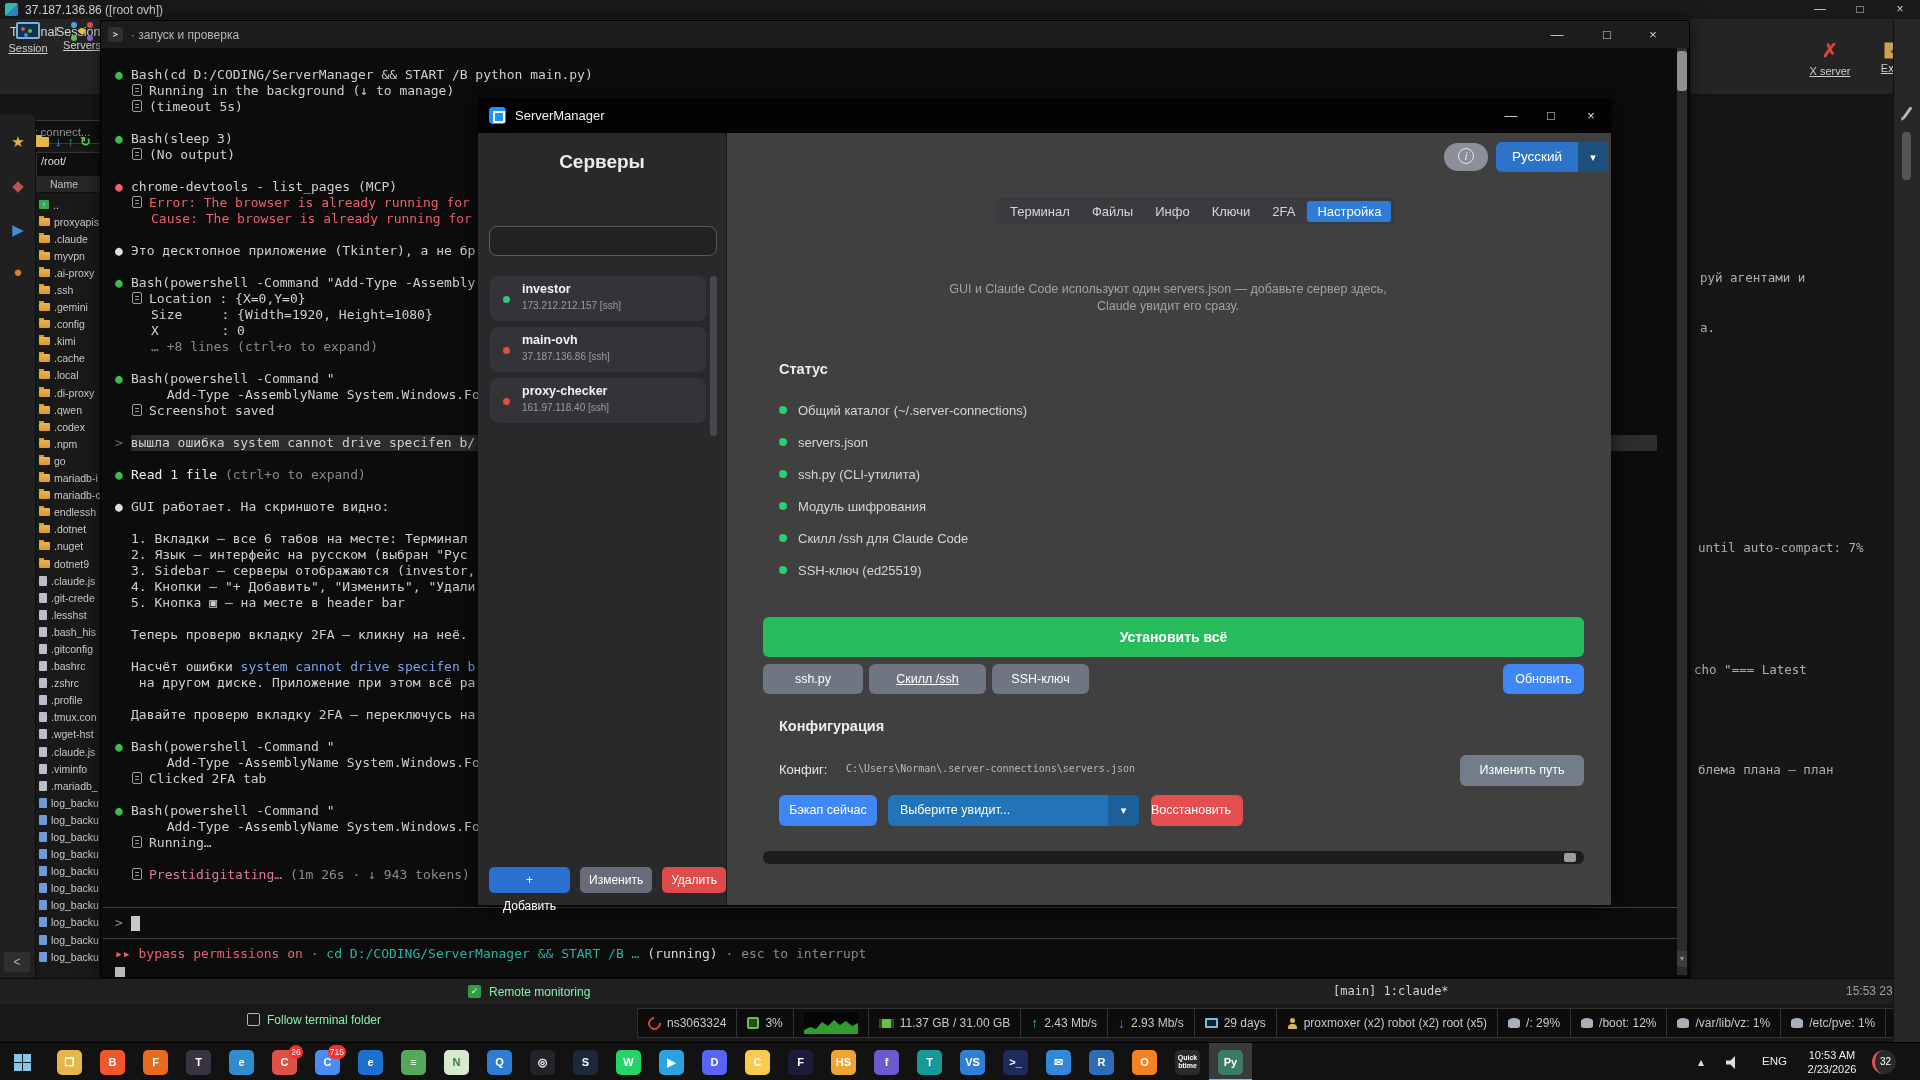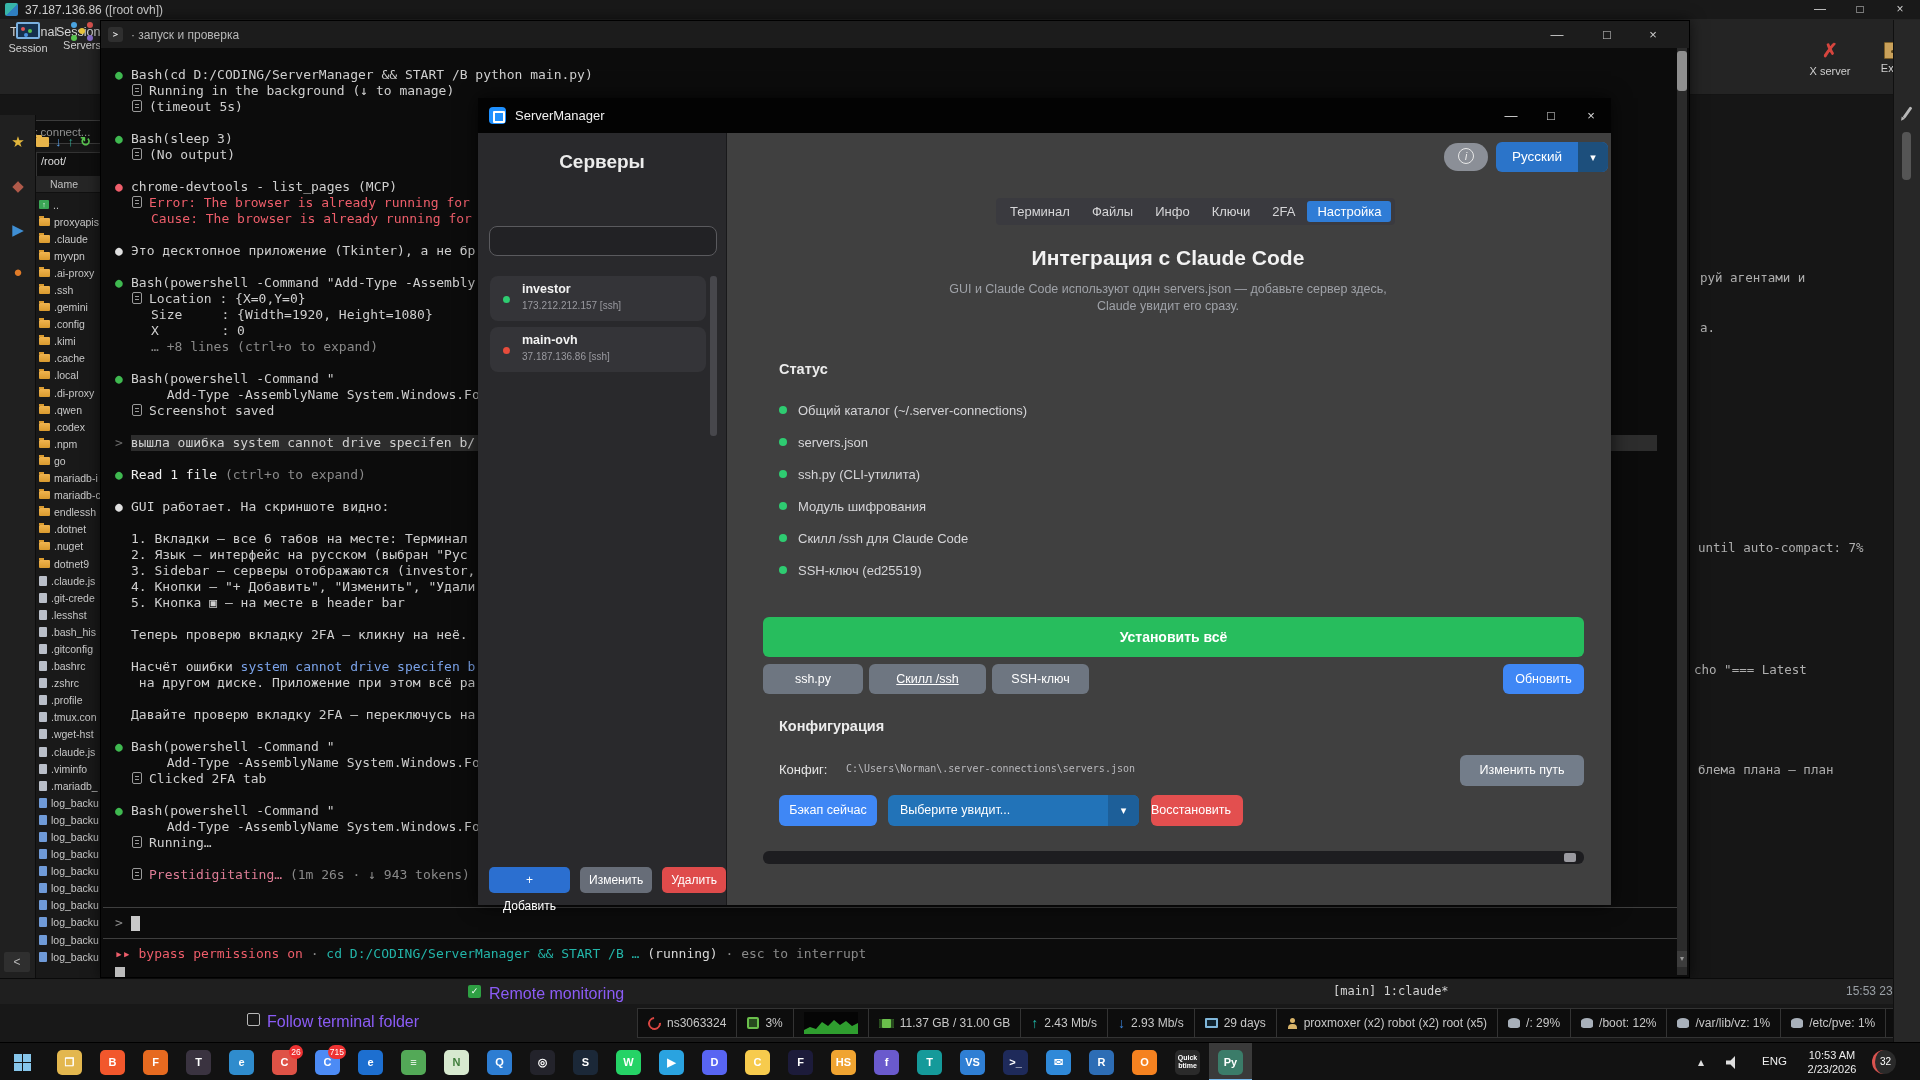--- a/index.html
+++ b/index.html
@@ -10,21 +10,21 @@
 
   
   .mx-titlebar{left:0;top:0;width:1920px;height:19px;background:#191919;display:flex;align-items:center;}
   .mx-logo{width:13px;height:13px;margin:0 7px 0 5px;border-radius:2px;
            background:linear-gradient(135deg,#37b5a8 0 50%,#2f7fc0 50% 100%);}
   .mx-title{font-size:12px;color:#cfcfcf;}
   .mx-ctl{position:absolute;top:0;height:19px;width:40px;text-align:center;line-height:19px;font-size:12px;color:#cfcfcf;}
   .mx-ribbon{left:0;top:19px;width:1920px;height:76px;background:#242424;border-bottom:1px solid #141414;}
   .mx-menu{position:absolute;top:6px;font-size:12.5px;color:#d4d4d4;}
   .rb-btn{position:absolute;top:22px;width:52px;text-align:center;}
-  .rb-label{font-size:11px;color:#cfcfcf;margin-top:3px;}
+  .rb-label{font-size:11px;color:#cfcfcf;margin-top:3px;text-decoration:underline;}
   .i-monitor{width:24px;height:17px;margin:0 auto;border:2px solid #7ab0e0;border-radius:2px;background:#15304d;position:relative;}
   .i-monitor::after{content:"";position:absolute;left:3px;top:3px;width:4px;height:4px;border-radius:50%;
       background:#e05555;box-shadow:7px 2px 0 #57c24e, 3px 6px 0 #4a90e2;}
   .i-net{width:6px;height:6px;border-radius:50%;background:#e8c33c;margin:6px auto 5px;
       box-shadow:-8px -6px 0 #4aa3e0, 8px -6px 0 #d9534f, -8px 7px 0 #57c24e, 8px 7px 0 #8a6fd1;}
   .i-xserver{font-size:19px;line-height:22px;color:#d6453e;font-weight:bold;}
   .i-door{width:13px;height:17px;margin:2px auto 0;background:#c9a15a;border:1px solid #7c5f28;border-radius:1px;position:relative;}
   .i-door::after{content:"";position:absolute;right:2px;top:7px;width:3px;height:3px;border-radius:50%;background:#5a4418;}
 
   .mx-quick{left:2px;top:120px;width:118px;height:24px;background:#101010;border:1px solid #3c3c3c;border-radius:3px;
@@ -148,21 +148,21 @@
         color:#fff;font-size:12.5px;text-align:left;line-height:31px;}
   .sm-hstrip{position:absolute;left:285px;top:753px;width:821px;height:13px;background:#1d1d20;border-radius:6px;}
   .sm-hthumb{position:absolute;right:8px;top:2px;width:12px;height:9px;background:#9a9aa0;border-radius:2px;}
 
   
   .rowA{left:0;top:978px;width:1920px;height:26px;background:#1f1f1f;border-top:1px solid #0a0a0a;}
   .rowB{left:0;top:1004px;width:1920px;height:38px;background:#181818;}
   .cb{position:absolute;width:13px;height:13px;border-radius:2px;}
   .cb.checked{background:#2ea043;color:#fff;font-size:9px;line-height:13px;text-align:center;}
   .cb.empty{border:1px solid #b8b8b8;background:transparent;}
-  .cblabel{position:absolute;font-size:16px;color:#8b5cf6;}
+  .cblabel{position:absolute;font-size:12px;color:#86efac;}
   .tmux{position:absolute;left:1333px;top:5px;font-family:"DejaVu Sans Mono",monospace;font-size:12px;color:#d4d4d4;}
   .mclock{position:absolute;left:1846px;top:5px;font-size:12px;color:#9aa0a6;}
   .statsbar{position:absolute;left:637px;top:4px;height:30px;display:flex;background:#0d0d0d;border:1px solid #333;}
   .stat{display:flex;align-items:center;gap:6px;padding:0 10px;border-right:1px solid #333;font-size:12px;color:#c8c8c8;white-space:nowrap;}
   .i-deb{width:13px;height:13px;border:2px solid #d64541;border-radius:50%;border-top-color:transparent;transform:rotate(40deg);}
   .i-chip{width:12px;height:12px;background:#274a1e;border:2px solid #6abf4b;border-radius:2px;}
   .i-ram{width:15px;height:9px;background:#6abf4b;border-radius:1px;box-shadow:inset 3px 0 0 #274a1e, inset -3px 0 0 #274a1e;}
   .i-up{color:#1fb9a9;font-weight:bold;font-size:14px;}
   .i-dn{color:#3b82d8;font-weight:bold;font-size:14px;}
   .i-mon{width:13px;height:10px;border:2px solid #7fb6d9;background:#10222e;border-radius:1px;}
@@ -522,20 +522,25 @@
           <div class="scard">
             <span class="sdot" style="background: rgb(46, 204, 113);"></span>
             <div class="sname">investor</div>
             <div class="sip">173.212.212.157 [ssh]</div>
           </div>
           <div class="scard">
             <span class="sdot" style="background: rgb(231, 76, 60);"></span>
             <div class="sname">main-ovh</div>
             <div class="sip">37.187.136.86 [ssh]</div>
           </div>
+          <div class="scard">
+            <span class="sdot" style="background: rgb(231, 76, 60);"></span>
+            <div class="sname">proxy-checker</div>
+            <div class="sip">161.97.118.40 [ssh]</div>
+          </div>
         </div>
       <div class="sm-sscroll"></div>
       <div class="sm-sidebtns" id="sm-sidebtns">
           <div class="sbtn" style="background: rgb(43, 111, 208);">+ Добавить</div>
           <div class="sbtn" style="background: rgb(103, 109, 120);">Изменить</div>
           <div class="sbtn" style="background: rgb(223, 75, 75);">Удалить</div>
         </div>
     </div>
 
     <div class="sm-info"><span class="ic">i</span></div>
@@ -546,21 +551,20 @@
 
     <div class="sm-tabs" id="sm-tabs">
         <div class="smtab">Терминал</div>
         <div class="smtab">Файлы</div>
         <div class="smtab">Инфо</div>
         <div class="smtab">Ключи</div>
         <div class="smtab">2FA</div>
         <div class="smtab active">Настройка</div>
       </div>
 
-    <div class="sm-h1">Интеграция с Claude Code</div>
     <div class="sm-sub" id="sm-sub">
         <div>GUI и Claude Code используют один servers.json — добавьте сервер здесь,</div>
         <div>Claude увидит его сразу.</div>
       </div>
 
     <div class="sm-sec" style="left:301px;top:263px;">Статус</div>
     <div class="status-list" id="status-list">
         <div class="stitem">
           <span class="stdot"></span>
           <span>Общий каталог (~/.server-connections)</span>

